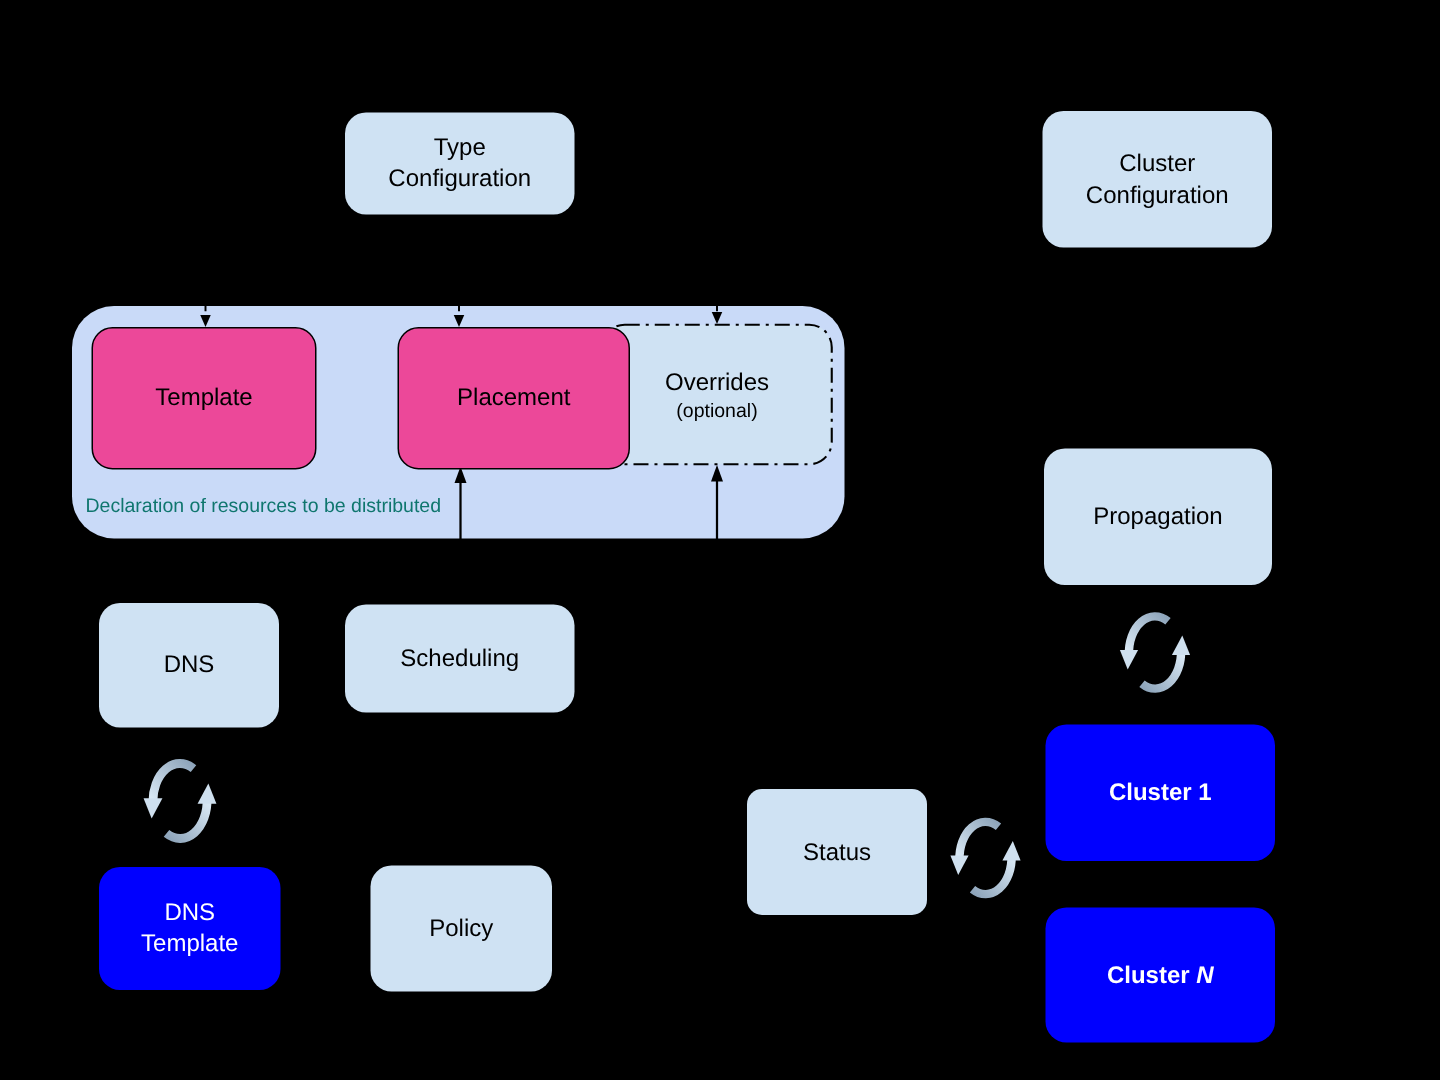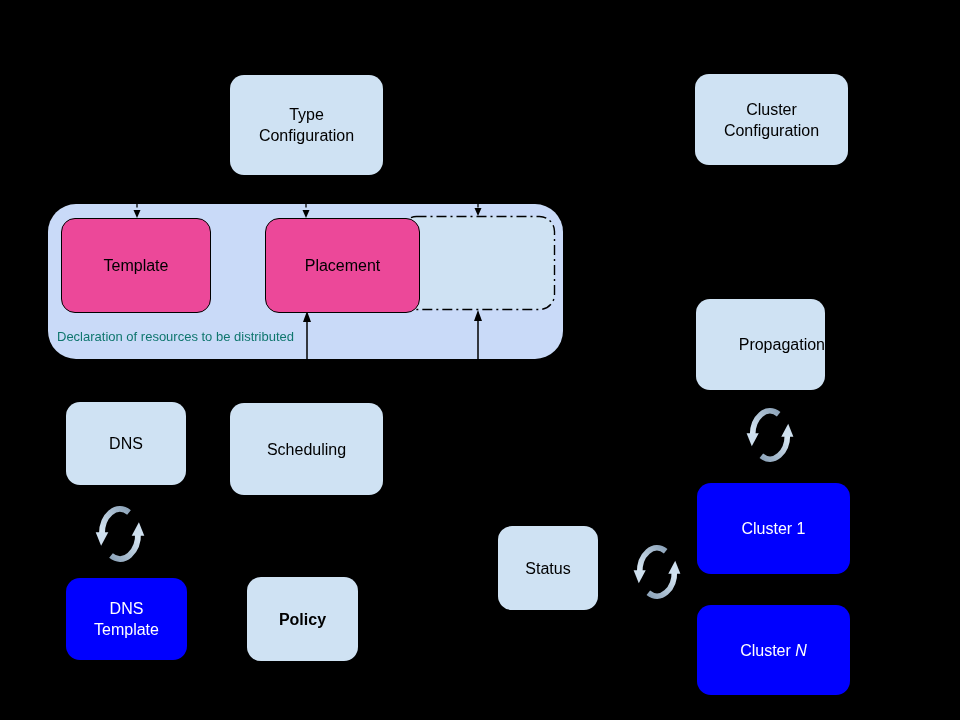--- a/index.html
+++ b/index.html
@@ -23,40 +23,40 @@
   
   .node{
     position:absolute;z-index:3;
     display:flex;flex-direction:column;align-items:center;justify-content:center;
     text-align:center;color:#000000;font-size:16px;line-height:21px;
     background:#cfe2f3;border-radius:14px;
   }
   .node.bordered{background:#ec4899;border:1.4px solid #000000;}
   .node.transparent{background:transparent;border:none;}
   .node.cluster{background:#0000ff;color:#ffffff;}
-  .node.bold{font-weight:normal;}
+  .node.bold{font-weight:bold;}
   .sub{font-size:13px;line-height:16px;}
   .prefix{white-space:pre;}
   .caption{
     position:absolute;left:57px;top:329px;z-index:3;
     font-size:13px;color:#0f766e;white-space:nowrap;
   }
 
   
-  #node-type-config      {left:230px;top:75px; width:153px;height:100px;}
+  #node-type-config      {left:230px;top:75px; width:153px;height:68px;}
   #node-cluster-config   {left:695px;top:74px; width:153px;height:91px;}
   #node-template         {left:61px; top:218px;width:148px;height:93px;}
   #node-placement        {left:225px;top:218px;width:153px;height:93px;margin-left:40px;}
   #node-overrides        {left:401px;top:216px;width:154px;height:94px;}
   #node-dns              {left:66px; top:402px;width:120px;height:83px;}
-  #node-scheduling       {left:230px;top:403px;width:153px;height:92px;align-items:center;}
+  #node-scheduling       {left:230px;top:403px;width:153px;height:72px;align-items:center;}
   #node-dns-provider     {left:66px; top:578px;width:121px;height:82px;}
-  #node-policy           {left:247px;top:577px;width:111px;height:84px;font-weight:bold;}
-  #node-propagation      {left:696px;top:299px;width:129px;height:91px;align-items:flex-end;}
-  #node-status           {left:498px;top:526px;width:100px;height:84px;}
+  #node-policy           {left:247px;top:577px;width:121px;height:84px;}
+  #node-propagation      {left:696px;top:299px;width:152px;height:91px;}
+  #node-status           {left:498px;top:526px;width:120px;height:84px;border-radius:10px;}
   #node-cluster-1        {left:697px;top:483px;width:153px;height:91px;}
   #node-cluster-n        {left:697px;top:605px;width:153px;height:90px;}
 </style>
 </head>
 <body>
 
 <div class="stage">
 
   <div class="group-band"></div>
 
@@ -116,20 +116,24 @@
   </div>
 
   <div class="node bordered" id="node-template">
     <span>Template</span>
   </div>
 
   <div class="node bordered" id="node-placement">
     <span>Placement</span>
   </div>
 
+  <div class="node transparent" id="node-overrides">
+    <span>Overrides</span>
+    <span class="sub">(optional)</span>
+  </div>
 
   <div class="caption">Declaration of resources to be distributed</div>
 
   <div class="node" id="node-dns">
     <span>DNS</span>
   </div>
 
   <div class="node" id="node-scheduling">
     <span>Scheduling</span>
   </div>

